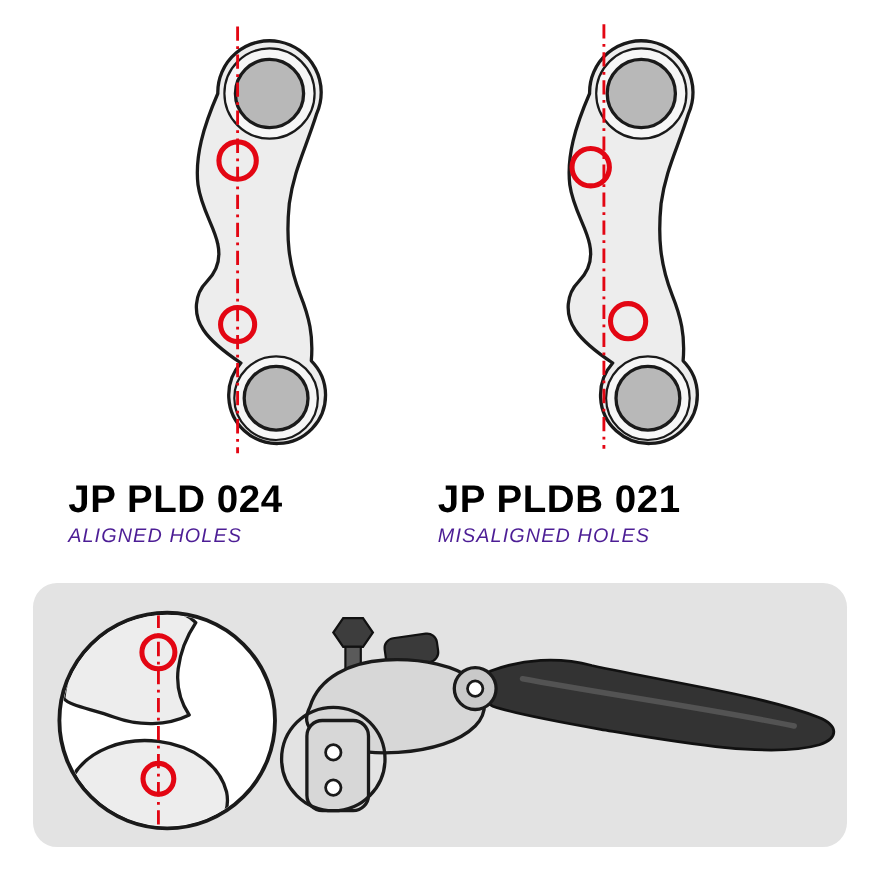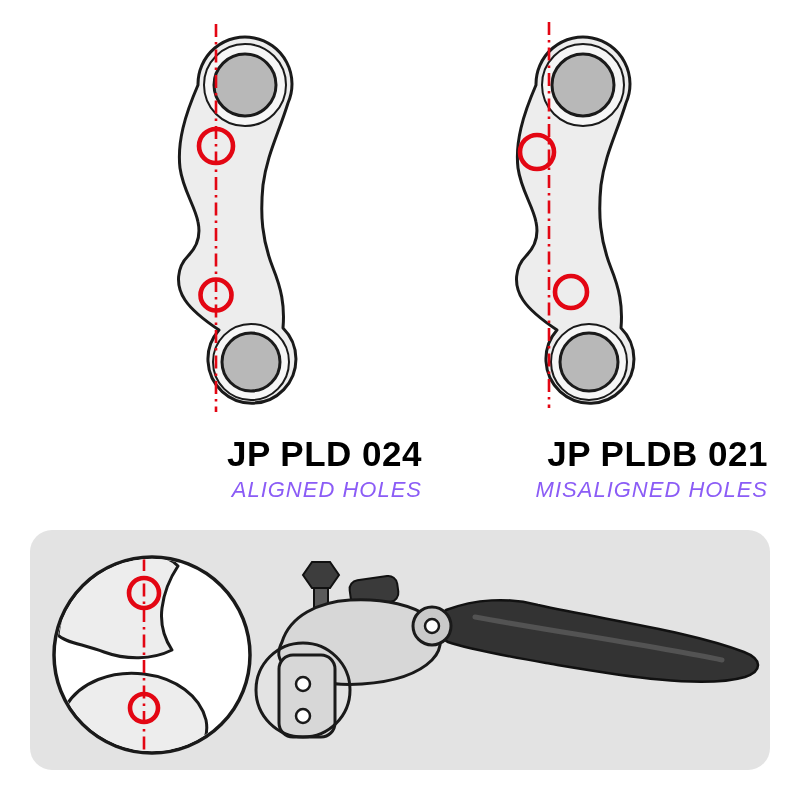--- a/index.html
+++ b/index.html
@@ -2,26 +2,26 @@
 <html><head>
 <meta charset="utf-8">
 <style>
   html,body{margin:0;padding:0;background:#fff;}
   .canvas{
     position:relative;width:800px;height:800px;background:#ffffff;
     font-family:"Liberation Sans", sans-serif;overflow:hidden;
   }
   .diagram-svg{position:absolute;left:0;top:0;}
   .title{
-    position:absolute;text-align:right;font-weight:bold;font-size:35px;
+    position:absolute;text-align:left;font-weight:bold;font-size:35px;
     color:#000;letter-spacing:0.5px;
   }
   .subtitle{
-    position:absolute;text-align:right;font-style:italic;font-size:22px;
-    color:#8b5cf6;letter-spacing:1px;font-weight:500;
+    position:absolute;text-align:left;font-style:italic;font-size:18px;
+    color:#4c1d95;letter-spacing:1px;font-weight:500;
   }
 </style>
 </head>
 <body>
 
 <div class="canvas">
 
   <svg class="diagram-svg" width="800" height="800" viewBox="0 0 800 800">
 
     <defs>

